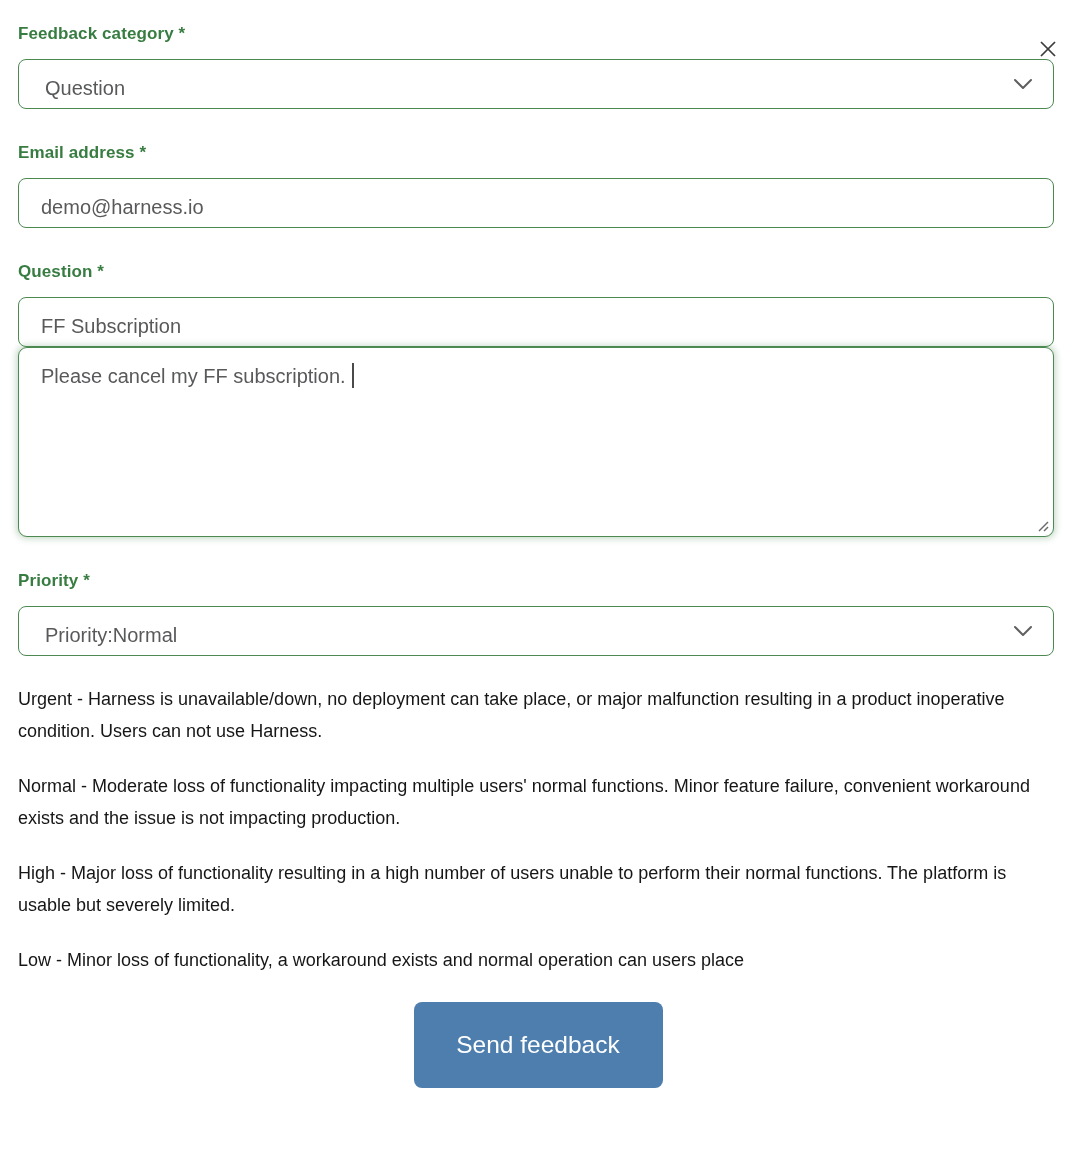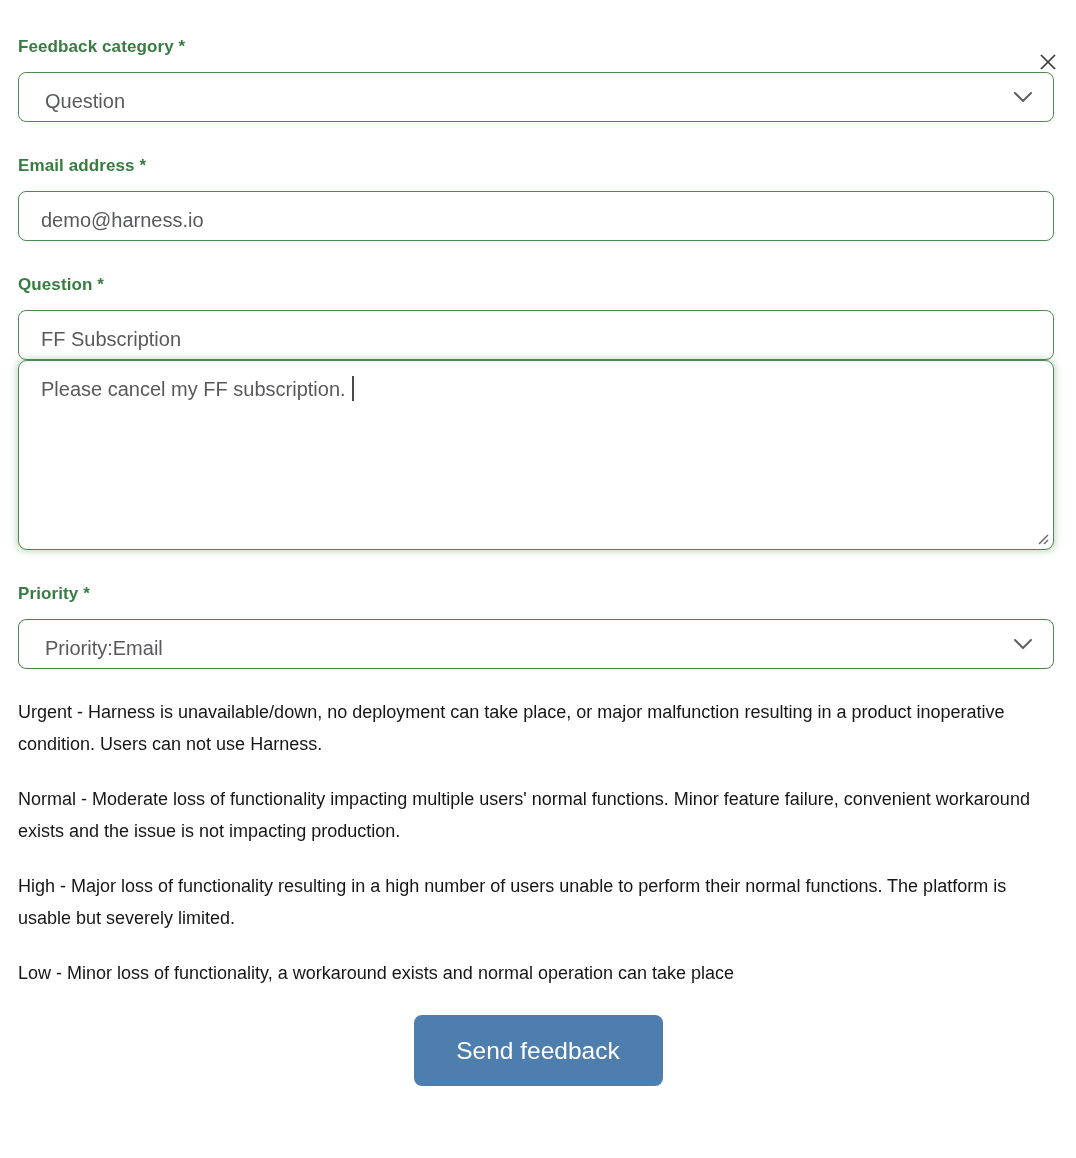--- a/index.html
+++ b/index.html
@@ -25,21 +25,21 @@
     line-height: 0;
   }
 
   .field-label {
     margin: 34px 0 15px 18px;
     font-size: 17px;
     font-weight: bold;
     color: #377C41;
     letter-spacing: 0.1px;
   }
-  .field-label.first { margin-top: 37px; }
+  .field-label.first { margin-top: 24px; }
   .field-label.tight { margin-bottom: 14px; }
 
   .control {
     position: relative;
     width: 1036px;
     margin-left: 18px;
     height: 50px;
     border: 1px solid #4C8A52;
     border-radius: 8px;
     background: #ffffff;
@@ -89,21 +89,21 @@
     line-height: 32px;
     color: #161616;
     margin-bottom: 23px;
   }
   .help-block p:last-child { margin-bottom: 0; }
 
   .submit-btn {
     display: block;
     margin: 26px auto 0 auto;
     width: 249px;
-    height: 71px;
+    height: 86px;
     background: #4D7EAE;
     color: #ffffff;
     font-family: "Liberation Sans", "DejaVu Sans", sans-serif;
     font-size: 24.5px;
     border: none;
     border-radius: 8px;
     cursor: pointer;
   }
 </style>
 </head>
@@ -159,30 +159,30 @@
         <line x1="8" y1="12" x2="12" y2="8" stroke="#6a6a6a" stroke-width="1.4"></line>
       </svg>
     </span>
   </div>
 
   <div class="field-label">
     <span>Priority</span>
     <span>*</span>
   </div>
   <div class="control select">
-    <span>Priority:Email</span>
+    <span>Priority:Normal</span>
     <span class="chev">
       <svg width="20" height="12" viewBox="0 0 20 12">
         <polyline points="2,2 10,10 18,2" fill="none" stroke="#5f5f5f" stroke-width="2" stroke-linecap="round" stroke-linejoin="round"></polyline>
       </svg>
     </span>
   </div>
 
   <div class="help-block">
     <p>Urgent - Harness is unavailable/down, no deployment can take place, or major malfunction resulting in a product inoperative condition. Users can not use Harness.</p>
     <p>Normal - Moderate loss of functionality impacting multiple users' normal functions. Minor feature failure, convenient workaround exists and the issue is not impacting production.</p>
     <p>High - Major loss of functionality resulting in a high number of users unable to perform their normal functions. The platform is usable but severely limited.</p>
-    <p>Low - Minor loss of functionality, a workaround exists and normal operation can take place</p>
+    <p>Low - Minor loss of functionality, a workaround exists and normal operation can users place</p>
   </div>
 
   <button class="submit-btn">Send feedback</button>
 
 </div>
 
 </body></html>

